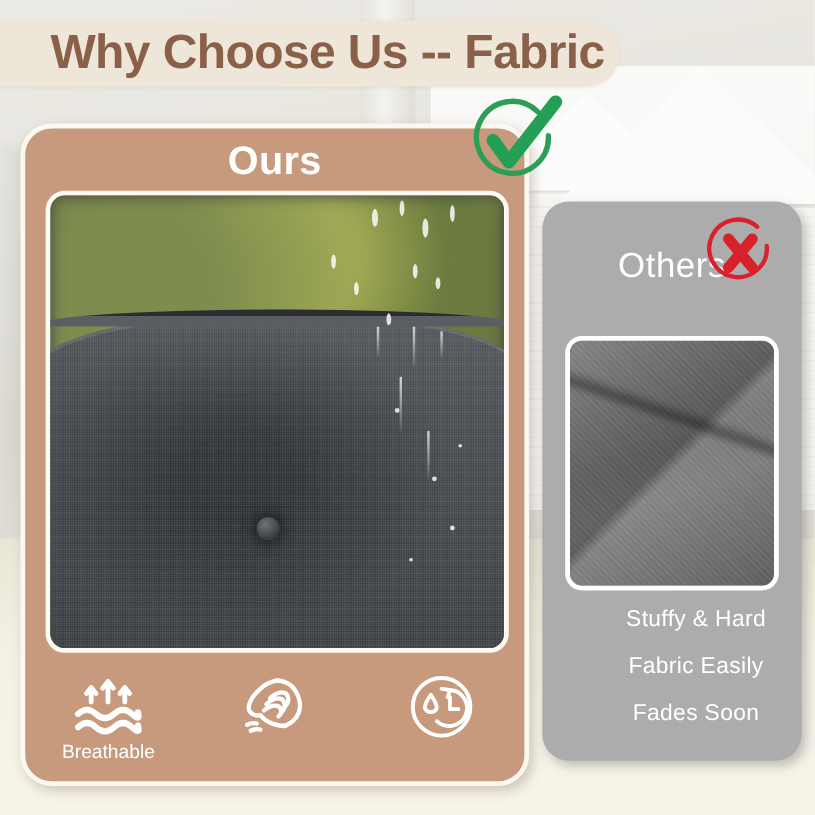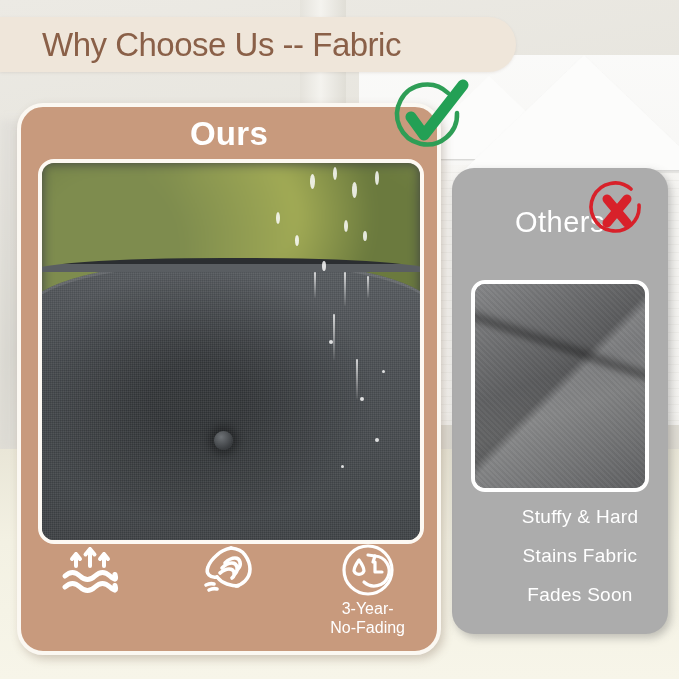--- a/index.html
+++ b/index.html
@@ -57,21 +57,21 @@
     position: absolute; left: 0; top: 17px;
     width: 516px; height: 55px;
     background: #efe6da;
     border-radius: 0 28px 28px 0;
     display: flex; align-items: center;
     z-index: 5;
     box-shadow: 0 1px 3px rgba(120,100,80,.12);
   }
   .title-text {
     margin-left: 42px;
-    font-size: 33px; font-weight: normal;
+    font-size: 40px; font-weight: bold;
     color: #8a6048;
     letter-spacing: -0.5px;
     white-space: nowrap;
   }
 
   
   .card-others {
     position: absolute; left: 452px; top: 168px;
     width: 216px; height: 466px;
     background: #acacac;
@@ -221,21 +221,21 @@
 <div class="card-others">
   <div class="others-title">Others</div>
 
   <div class="others-photo">
     <div class="fabric"></div>
     <div class="crease"></div>
   </div>
 
   <ul class="others-list">
     <li>Stuffy &amp; Hard</li>
-    <li>Stains Fabric</li>
+    <li>Fabric Easily</li>
     <li>Fades Soon</li>
   </ul>
 </div>
 
 <div class="card-ours">
   <div class="ours-title">Ours</div>
 
   <div class="ours-photo">
     <div class="photo-garden"></div>
     <div class="photo-cushion"></div>
@@ -270,20 +270,21 @@
     <div class="feature">
       <div class="f-icon">
         <svg width="62" height="50" viewBox="0 0 62 50" fill="none" stroke="#ffffff" stroke-width="4" stroke-linecap="round">
           <path d="M17 21 V9 M17 9 l-4 5 M17 9 l4 5"></path>
           <path d="M31 21 V4 M31 4 l-4.5 5.5 M31 4 l4.5 5.5"></path>
           <path d="M45 21 V9 M45 9 l-4 5 M45 9 l4 5"></path>
           <path d="M6 31 q7.5 -7 15 0 t15 0 t15 0 t5 -1.5" stroke-width="5"></path>
           <path d="M6 42 q7.5 -7 15 0 t15 0 t15 0 t5 -1.5" stroke-width="5"></path>
         </svg>
       </div>
+      <div class="f-label">Breathable</div>
     </div>
 
     <div class="feature">
       <div class="f-icon">
         <svg width="62" height="52" viewBox="0 0 62 52" fill="none" stroke="#ffffff" stroke-width="3.6" stroke-linecap="round" stroke-linejoin="round">
           <path d="M33 4 q10 1 14 7 q5 7 5 14 q0 7 -5 12 q-4 4 -9 5"></path>
           <path d="M33 4 q-9 2 -14 7 q-7 6 -9 12 q-2 5 1 8 q3 3 8 2"></path>
           <path d="M19 33 q4 5 10 7 q6 2 11 2"></path>
           <path d="M27 19 q5 -5 10 -5 q4 0 5 4 q1 4 -2 7"></path>
           <path d="M24 24 q5 -5 10 -5 q4 0 5 4 q1 4 -2 7"></path>
@@ -297,22 +298,20 @@
     <div class="feature">
       <div class="f-icon">
         <svg width="58" height="56" viewBox="0 0 58 56" fill="none" stroke="#ffffff" stroke-width="3.2" stroke-linecap="round" stroke-linejoin="round">
           <circle cx="29" cy="28" r="24"></circle>
           <path d="M20 18 q-5 7 -5 11 a5.4 5.4 0 0 0 10 0 q0 -4 -5 -11z"></path>
           <path d="M36 14 a15 15 0 1 1 -11 26" stroke-width="3.2"></path>
           <path d="M36 14 l-7 -1 M36 14 l-2 6"></path>
           <path d="M36 20 v10 h7"></path>
         </svg>
       </div>
-      <div class="f-label">3-Year-
-No-Fading</div>
     </div>
 
   </div>
 </div>
 
 <div class="badge-check">
   <svg width="86" height="80" viewBox="0 0 86 80" fill="none">
     <path d="M63 14 a30 30 0 1 0 9 20" stroke="#2E9E56" stroke-width="4.5" stroke-linecap="round"></path>
     <path d="M26 38 l13 18 L78 6" stroke="#23A055" stroke-width="11" stroke-linecap="round" stroke-linejoin="round"></path>
   </svg>

